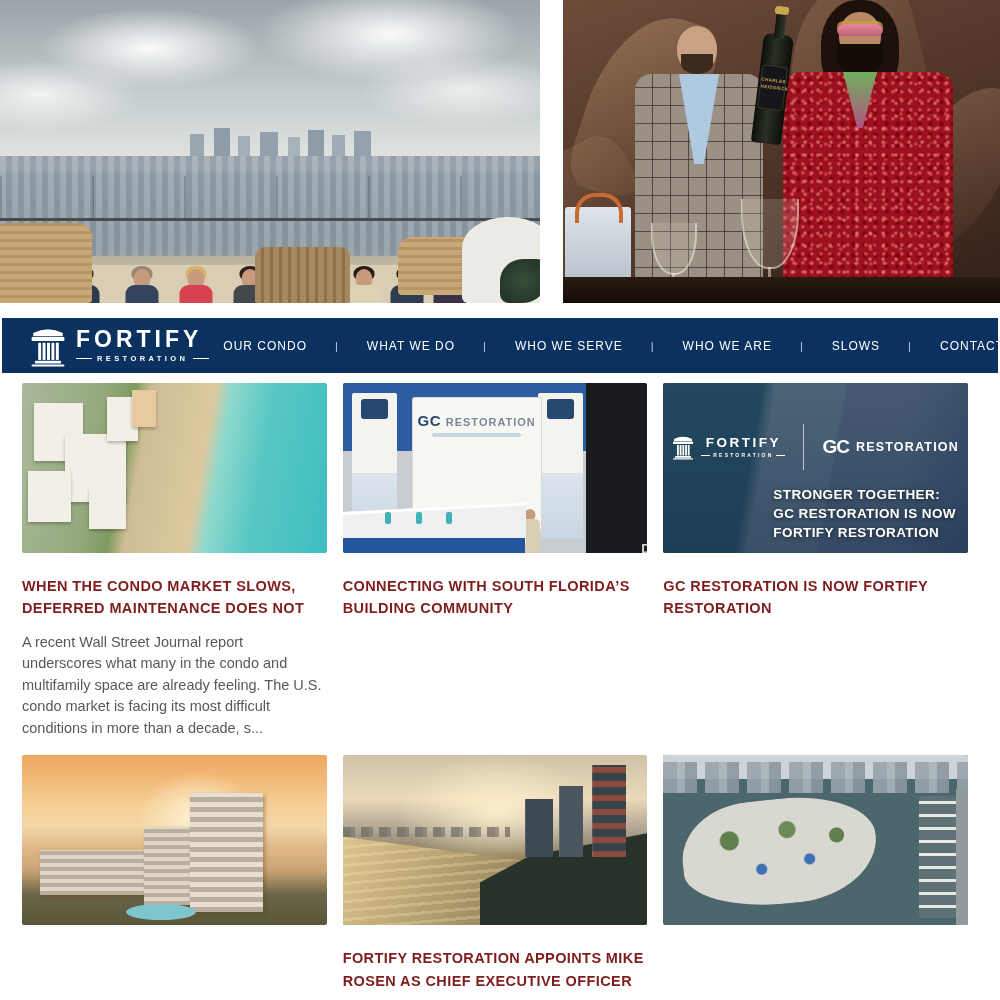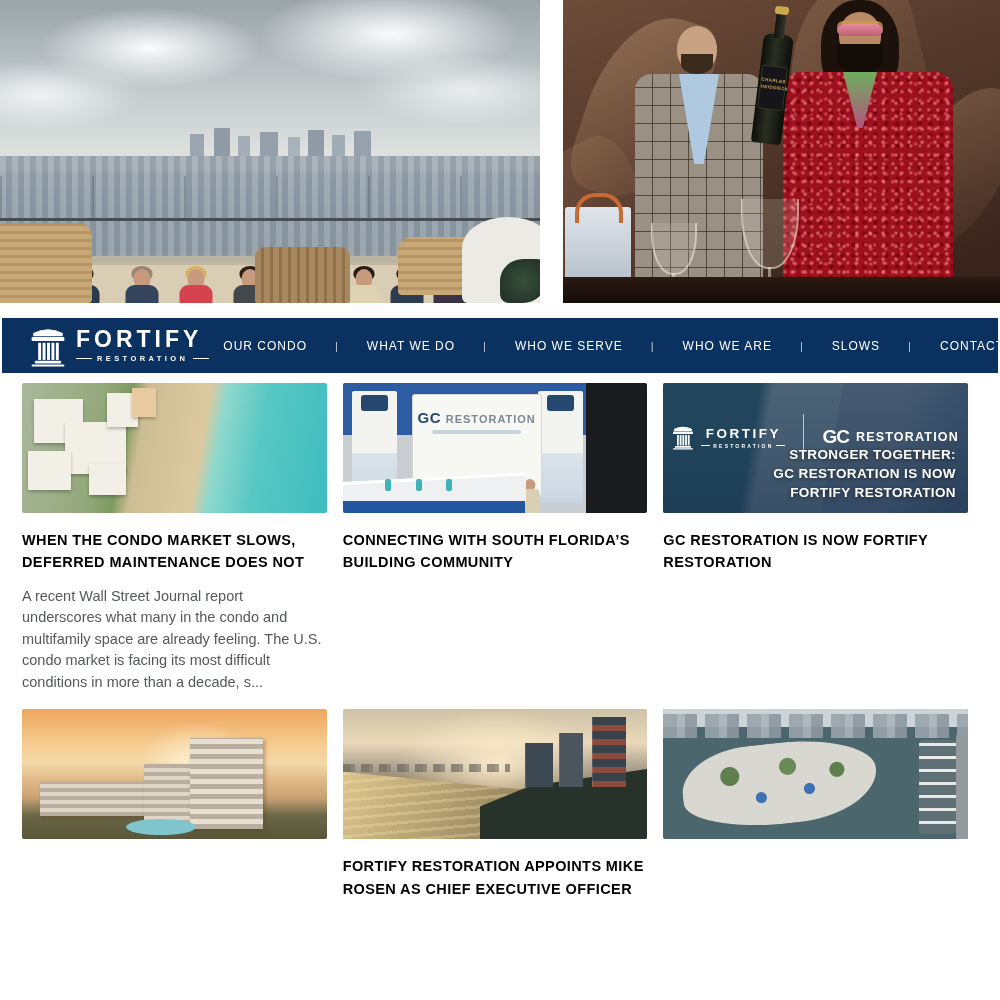--- a/index.html
+++ b/index.html
@@ -83,23 +83,23 @@
   .brand-text { color:#fff; }
   .brand-name { font-size:23px; font-weight:700; letter-spacing:4px; line-height:1; }
   .brand-sub { margin-top:3px; display:flex; align-items:center; gap:5px; font-size:7.5px; letter-spacing:3.4px; font-weight:700; }
   .brand-sub::before,.brand-sub::after { content:""; height:1px; width:16px; background:#fff; }
   .menu { margin-left:auto; display:flex; align-items:center; list-style:none; }
   .menu li { color:#fff; font-size:12px; letter-spacing:1px; padding:0 14px; cursor:pointer; white-space:nowrap; }
   .menu .sep { color:rgba(255,255,255,.75); font-size:11px; }
 
   
   .grid { margin:10px 32px 0 22px; display:grid; grid-template-columns:repeat(3,1fr); column-gap:16px; row-gap:16px; }
-  .card h3 { margin-top:16px; font-size:14.5px; font-weight:700; color:#000000; letter-spacing:.4px; line-height:1.55; cursor:pointer; }
+  .card h3 { margin-top:22px; font-size:14.5px; font-weight:700; color:#7f1d1d; letter-spacing:.4px; line-height:1.55; cursor:pointer; }
   .card p { margin-top:12px; font-size:14.5px; color:#55585c; line-height:1.48; }
-  .thumb { position:relative; height:130px; border-radius:2px; overflow:hidden; cursor:pointer; }
+  .thumb { position:relative; height:170px; border-radius:2px; overflow:hidden; cursor:pointer; }
   .abs { position:absolute; }
 
   
   .t-beach { background:linear-gradient(100deg,#aab89c 0%,#93a87a 26%,#7d9a60 34%,#cdbd94 39%,#dcc9a0 58%,#8fd9cd 63%,#57c7c4 76%,#3fbdc0 100%); }
   .t-beach .bld { background:#f2efe6; box-shadow:0 2px 3px rgba(0,0,0,.25); }
 
   
   .t-booth { background:#c9ccd0; }
   .t-booth .wall { left:0; top:0; width:80%; height:40%; background:#2d5ca3; }
   .t-booth .bannerC { left:23%; top:9%; width:42%; height:78%; background:#f7f7f4; border-radius:2px; box-shadow:0 0 0 1px #d7d7d2; text-align:center; }
@@ -121,21 +121,21 @@
   
   .t-merge { background:linear-gradient(100deg,#2f5d6e 0 30%,#6e8694 34% 55%,#64788c 55% 75%,#4b627a 100%); }
   .t-merge .shade { inset:0; background:linear-gradient(180deg,rgba(13,35,66,.35),rgba(13,35,66,.55)); }
   .t-merge .logos { left:0; right:0; top:24%; display:flex; align-items:center; justify-content:center; gap:18px; color:#fff; }
   .t-merge .f-name { font-size:13.5px; font-weight:700; letter-spacing:2.5px; }
   .t-merge .f-sub { margin-top:2px; display:flex; align-items:center; gap:3px; font-size:5px; letter-spacing:2.2px; font-weight:700; }
   .t-merge .f-sub::before,.t-merge .f-sub::after { content:""; height:1px; width:9px; background:#fff; }
   .t-merge .divider { width:1px; height:46px; background:rgba(255,255,255,.65); }
   .t-merge .gc-mark { font-size:19px; font-weight:800; letter-spacing:-1px; }
   .t-merge .gc-rest { font-size:12.5px; font-weight:600; letter-spacing:1.2px; }
-  .t-merge .cap { right:12px; bottom:10px; text-align:right; color:#fff; font-weight:700; font-size:13.5px; line-height:1.4; letter-spacing:.4px; text-shadow:0 1px 4px rgba(0,0,0,.55); }
+  .t-merge .cap { right:12px; bottom:10px; text-align:left; color:#fff; font-weight:700; font-size:13.5px; line-height:1.4; letter-spacing:.4px; text-shadow:0 1px 4px rgba(0,0,0,.55); }
   .fcol { display:flex; flex-direction:column; align-items:center; }
   .frow { display:flex; align-items:center; gap:7px; }
 
   
   .t-sunset { background:linear-gradient(180deg,#eda75e 0%,#f6cf96 30%,#f3d8a8 42%,#e0b887 55%,#caa375 68%,#6b6648 82%,#585538 100%); }
   .t-sunset .sun { left:38%; top:10%; width:120px; height:90px; border-radius:50%; background:radial-gradient(closest-side,rgba(255,244,214,.95),rgba(255,244,214,0)); }
   .t-sunset .tower { background:repeating-linear-gradient(0deg,rgba(120,100,80,.35) 0 4px,transparent 4px 8px),#ded7c9; box-shadow:2px 2px 4px rgba(90,60,30,.4); }
   .t-sunset .pool { left:34%; bottom:3%; width:70px; height:16px; border-radius:50%; background:#7fc5cd; }
 
   

